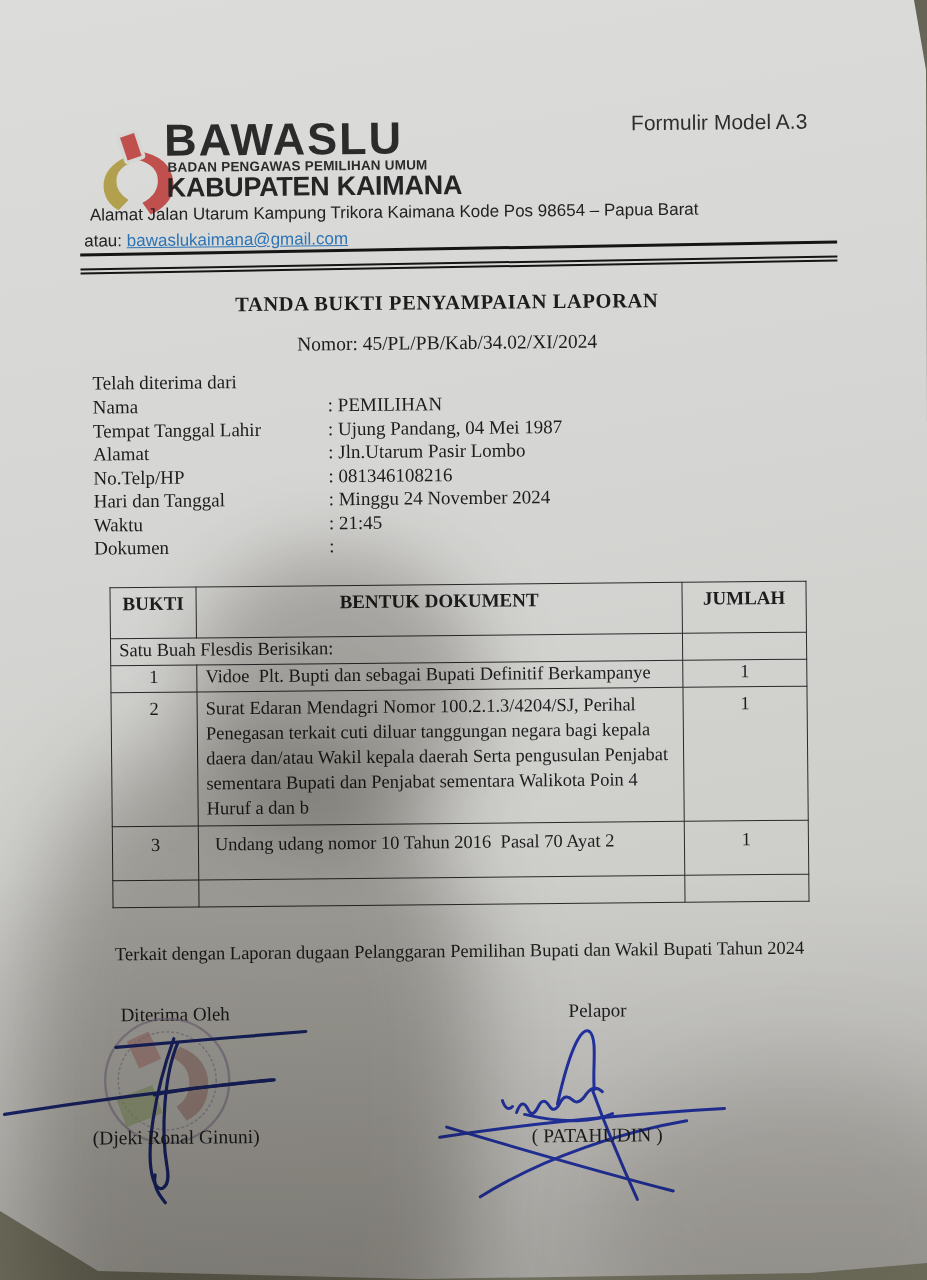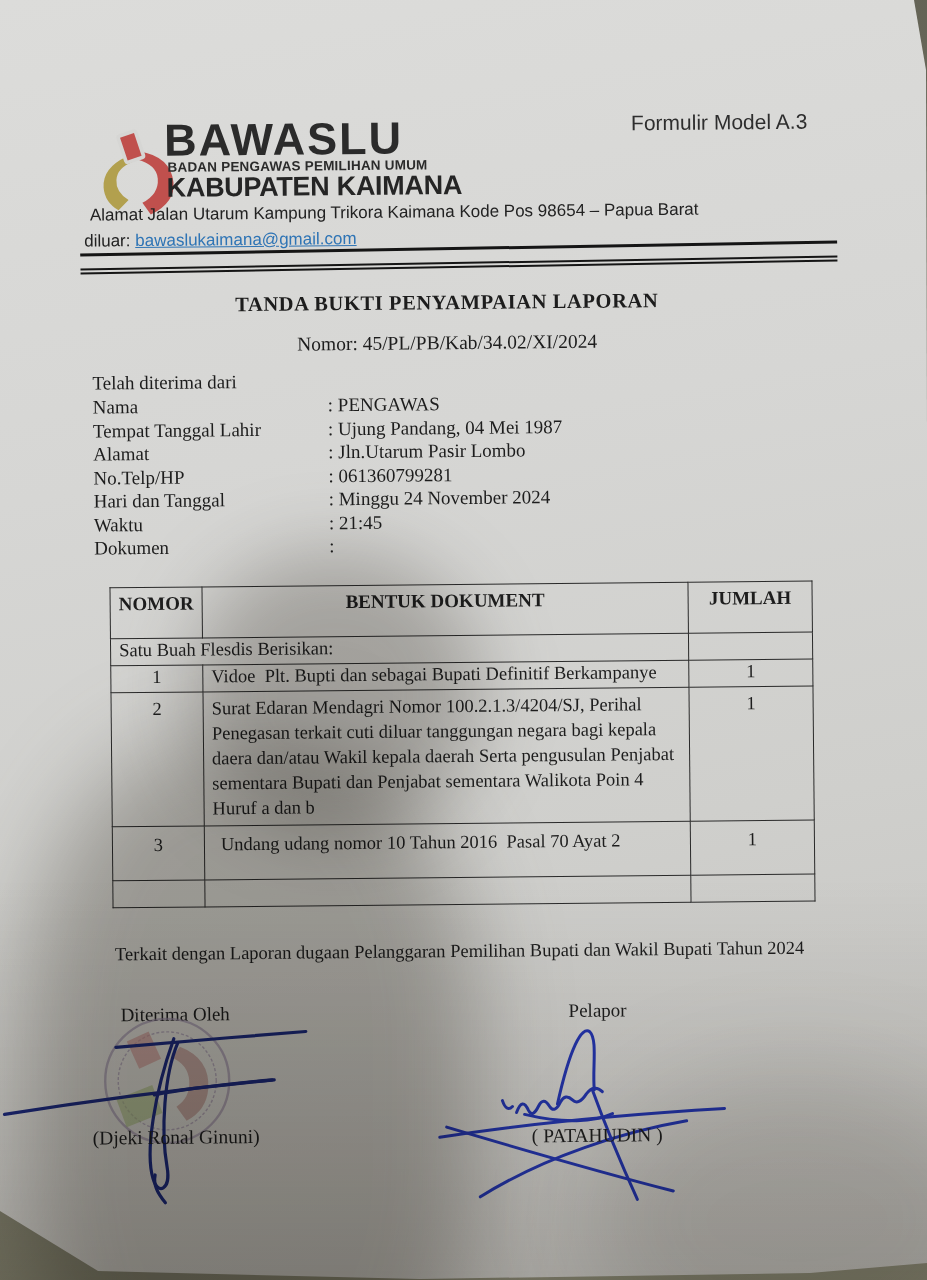--- a/index.html
+++ b/index.html
@@ -76,45 +76,45 @@
         <path d="M38 30 Q12 42 13 63 Q14 79 29 88 L40 77 Q26 68 27 55 Q28 42 44 36 Z" fill="#b2a04e"></path>
         <path d="M52 24 Q86 30 89 58 Q91 80 64 93 L55 80 Q73 71 72 54 Q71 39 50 33 Z" fill="#c0504d"></path>
         <rect x="33" y="4" width="20" height="30" rx="2" fill="#c0504d" stroke="#d6d6d4" stroke-width="4" transform="rotate(-18 43 19)"></rect>
       </svg>
     </div>
     <div class="abs sans org-name">BAWASLU</div>
     <div class="abs sans org-subtitle">BADAN PENGAWAS PEMILIHAN UMUM</div>
     <div class="abs sans org-region">KABUPATEN KAIMANA</div>
     <div class="abs sans address">Alamat Jalan Utarum Kampung Trikora Kaimana Kode Pos 98654 – Papua Barat</div>
     <div class="abs sans email-line">
-      <span>diluar:</span>
+      <span>atau:</span>
       <span class="email-link">bawaslukaimana@gmail.com</span>
     </div>
     <div class="abs header-rule"></div>
 
     <div class="abs doc-title">TANDA BUKTI PENYAMPAIAN LAPORAN</div>
     <div class="abs doc-number">Nomor: 45/PL/PB/Kab/34.02/XI/2024</div>
 
     <div class="abs intro">Telah diterima dari</div>
     <div class="abs fields">
       <div class="frow">
           <span class="lab">Nama</span>
-          <span>: PENGAWAS</span>
+          <span>: PEMILIHAN</span>
         </div>
       <div class="frow">
           <span class="lab">Tempat Tanggal Lahir</span>
           <span>: Ujung Pandang, 04 Mei 1987</span>
         </div>
       <div class="frow">
           <span class="lab">Alamat</span>
           <span>: Jln.Utarum Pasir Lombo</span>
         </div>
       <div class="frow">
           <span class="lab">No.Telp/HP</span>
-          <span>: 061360799281</span>
+          <span>: 081346108216</span>
         </div>
       <div class="frow">
           <span class="lab">Hari dan Tanggal</span>
           <span>: Minggu 24 November 2024</span>
         </div>
       <div class="frow">
           <span class="lab">Waktu</span>
           <span>: 21:45</span>
         </div>
       <div class="frow">
@@ -124,21 +124,21 @@
     </div>
 
     <table class="abs doc-table">
       <colgroup>
           <col class="col-no">
           <col class="col-desc">
           <col class="col-qty">
         </colgroup>
       <tbody>
           <tr>
-        <th>NOMOR</th>
+        <th>BUKTI</th>
         <th>BENTUK DOKUMENT</th>
         <th>JUMLAH</th>
       </tr>
       <tr class="row-group">
         <td colspan="2">Satu Buah Flesdis Berisikan:</td>
         <td></td>
       </tr>
       <tr class="row-1">
         <td class="cell-no">1</td>
         <td class="desc">Vidoe  Plt. Bupti dan sebagai Bupati Definitif Berkampanye</td>

